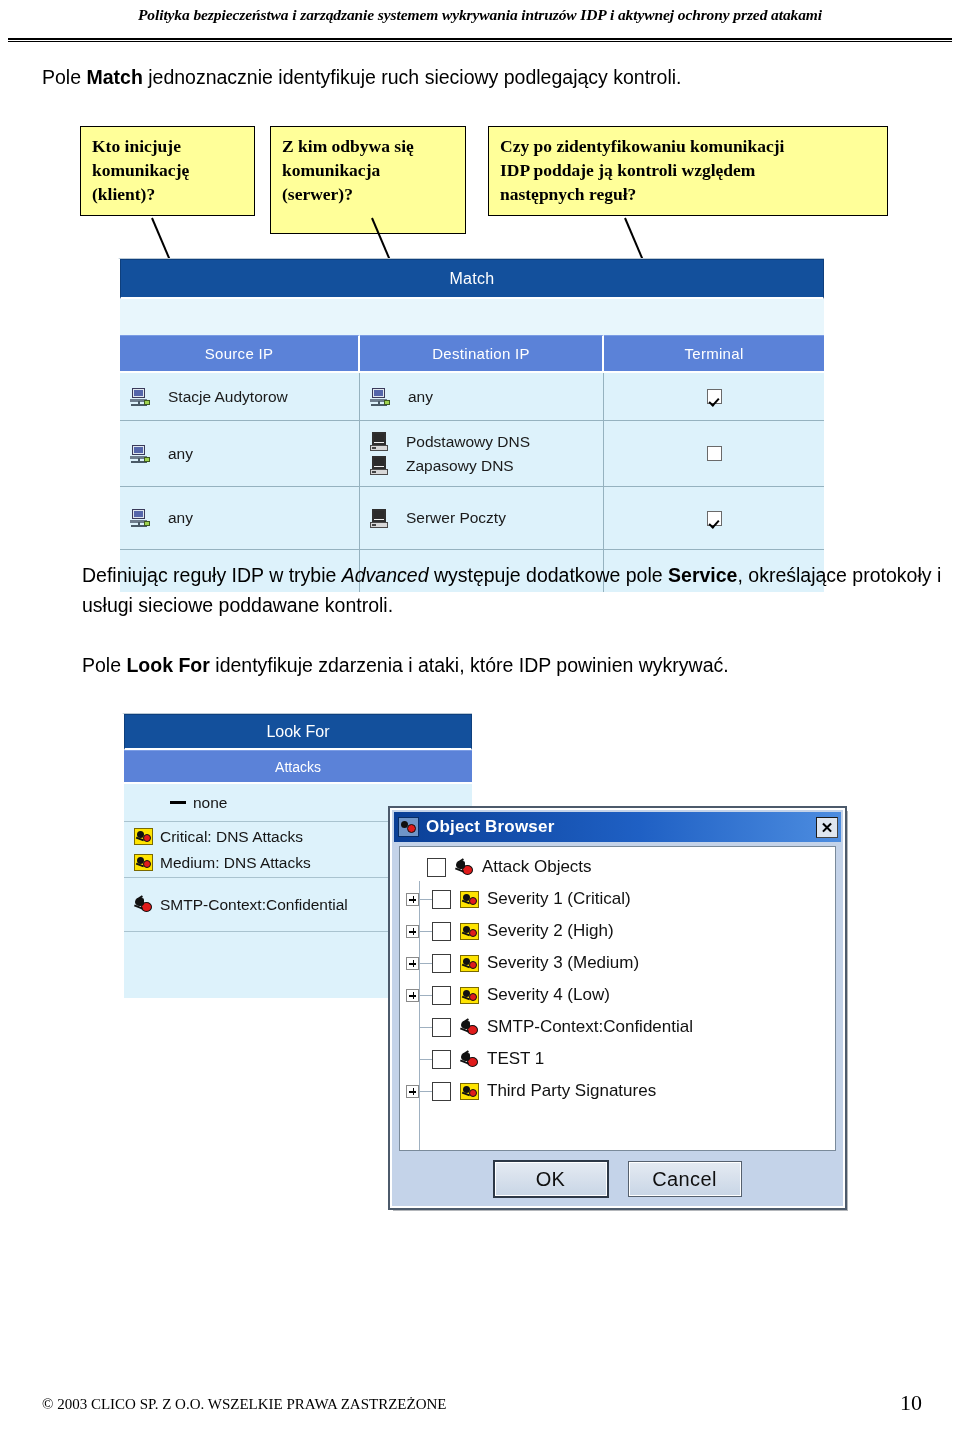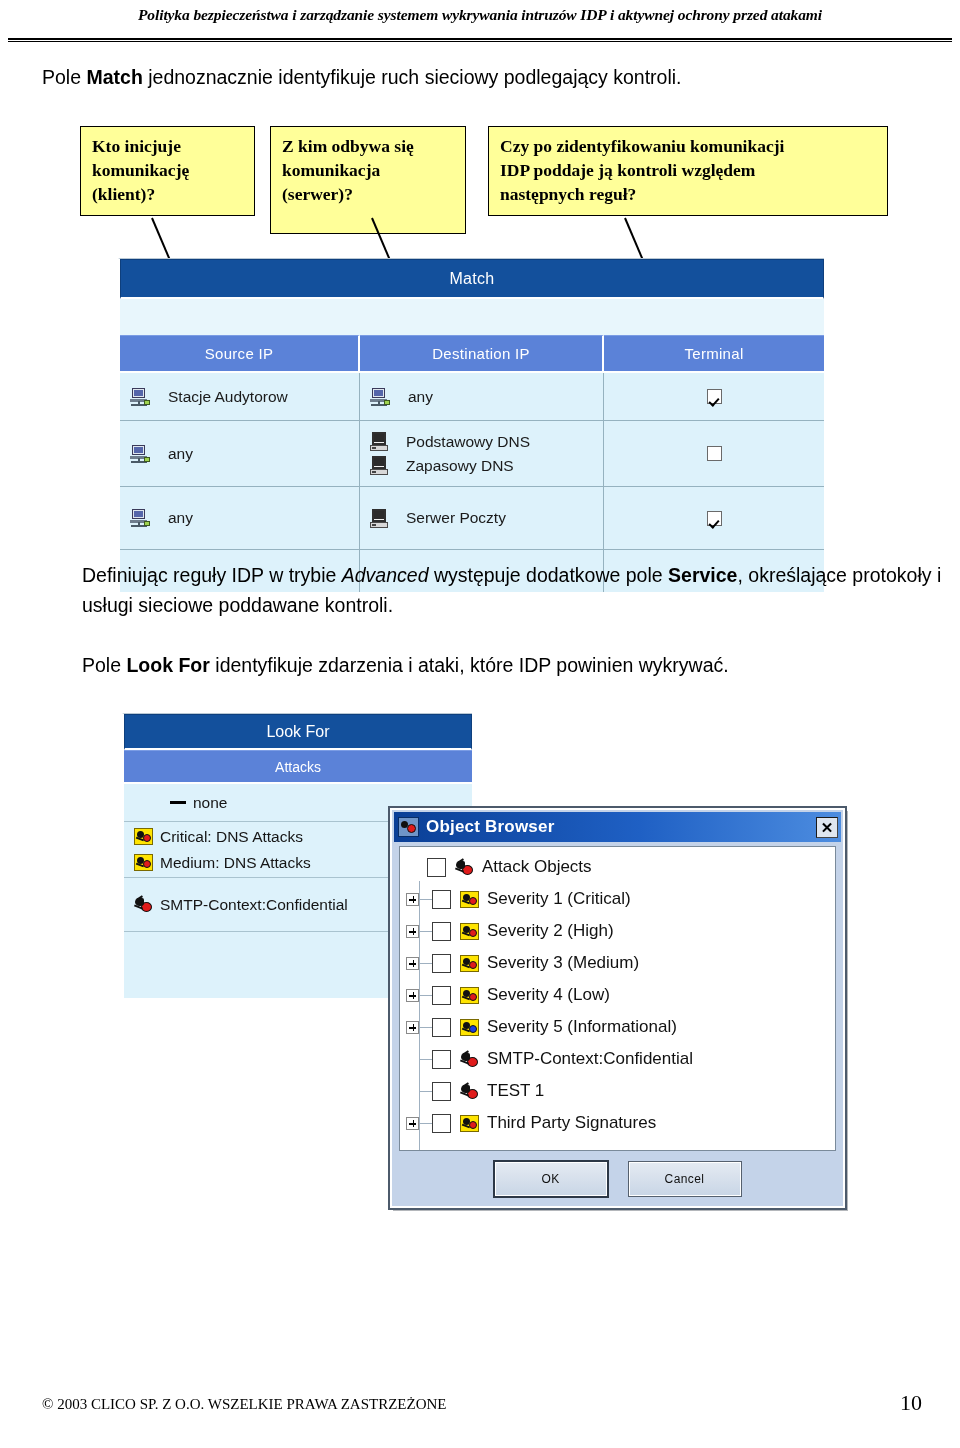--- a/index.html
+++ b/index.html
@@ -236,21 +236,21 @@
   }
   #ob-buttons {
     position:absolute; left:0; bottom:10px; width:100%;
     display:flex; justify-content:center; gap:22px;
   }
   .ob-btn {
     width:112px; height:34px;
     background:linear-gradient(to bottom,#e4eaf2 0%,#c9d6e6 100%);
     border:1px solid #ffffff; outline:1px solid #55606e;
     display:flex; align-items:center; justify-content:center;
-    font-size:12px; color:#101010; letter-spacing:.4px;
+    font-size:20px; color:#101010; letter-spacing:.4px;
   }
   .ob-btn.default { outline:2px solid #2c3746; }
 
   
   #footer-text {
     position:absolute; left:42px; top:1396px;
     font-family:"Liberation Serif", serif;
     font-size:15px; color:#000;
   }
   #footer-page {
@@ -533,31 +533,20 @@
       <span class="tline"></span>
       <span class="tcheck"></span>
       <span class="ic ic-sev ticon">
           <i class="body"></i>
           <i class="head"></i>
           <i class="l1"></i>
         </span>
       <span class="tlabel">Severity 4 (Low)</span>
     </div>
 
-    <div class="tnode">
-      <span class="tplus"></span>
-      <span class="tline"></span>
-      <span class="tcheck"></span>
-      <span class="ic ic-sev blue ticon">
-          <i class="body"></i>
-          <i class="head"></i>
-          <i class="l1"></i>
-        </span>
-      <span class="tlabel">Severity 5 (Informational)</span>
-    </div>
 
     <div class="tnode">
       <span class="tplus hidden"></span>
       <span class="tline"></span>
       <span class="tcheck"></span>
       <span class="ic ic-bug ticon">
           <i class="body"></i>
           <i class="head"></i>
           <i class="l1"></i>
           <i class="l2"></i>

